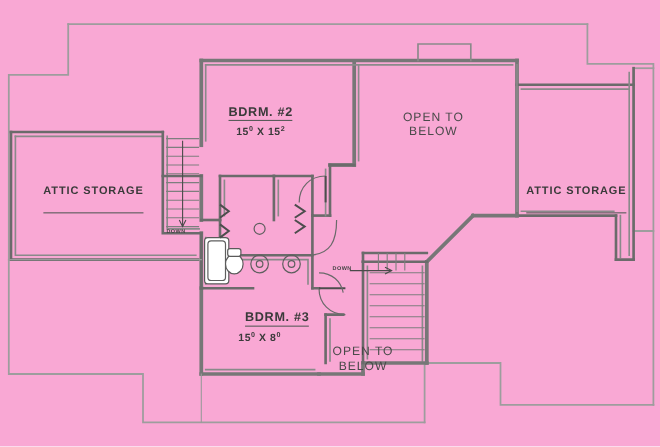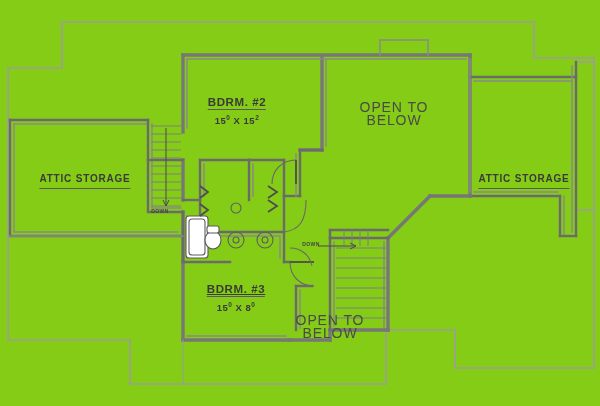--- a/index.html
+++ b/index.html
@@ -8,21 +8,21 @@
     padding: 0;
     background: #ffffff;
   }
   body {
     font-family: "Liberation Sans", sans-serif;
   }
   #plan-root {
     position: relative;
     width: 600px;
     height: 406px;
-    background: #84cc16;
+    background: #f9a8d4;
     overflow: hidden;
   }
   #plan-svg {
     position: absolute;
     left: 0;
     top: 0;
     width: 600px;
     height: 406px;
     display: block;
   }
@@ -110,24 +110,24 @@
   }
   .label-dim sup {
     font-size: 6.5px;
     vertical-align: super;
   }
   .label-area {
     font-size: 10px;
     font-weight: bold;
     letter-spacing: 0.8px;
     border-bottom: 1px solid #5a5a5a;
-    padding-bottom: 4px;
+    padding-bottom: 14px;
   }
   .label-open {
-    font-size: 14px;
+    font-size: 11px;
     letter-spacing: 0.9px;
     color: #4a4a4a;
     text-align: center;
     line-height: 13px;
   }
   .label-down {
     font-size: 5px;
     font-weight: bold;
     letter-spacing: 0.4px;
     color: #444444;
@@ -343,21 +343,21 @@
   </svg>
 
   <div class="label label-room centerer" style="left:237px; top:103px;">BDRM. #2</div>
 
   <div class="label label-dim centerer" style="left:237px; top:120px;">
     <span>15</span><sup>0</sup>
     <span>X</span>
     <span>15</span><sup>2</sup>
   </div>
 
-  <div class="label label-room centerer" style="left:236px; top:290px;text-decoration:underline;">BDRM. #3</div>
+  <div class="label label-room centerer" style="left:252px; top:290px;">BDRM. #3</div>
 
   <div class="label label-dim centerer" style="left:236px; top:307px;">
     <span>15</span><sup>0</sup>
     <span>X</span>
     <span>8</span><sup>0</sup>
   </div>
 
   <div class="label label-area centerer" style="left:85px; top:181px;">ATTIC  STORAGE</div>
 
   <div class="label label-area centerer" style="left:524px; top:181px;">ATTIC  STORAGE</div>

